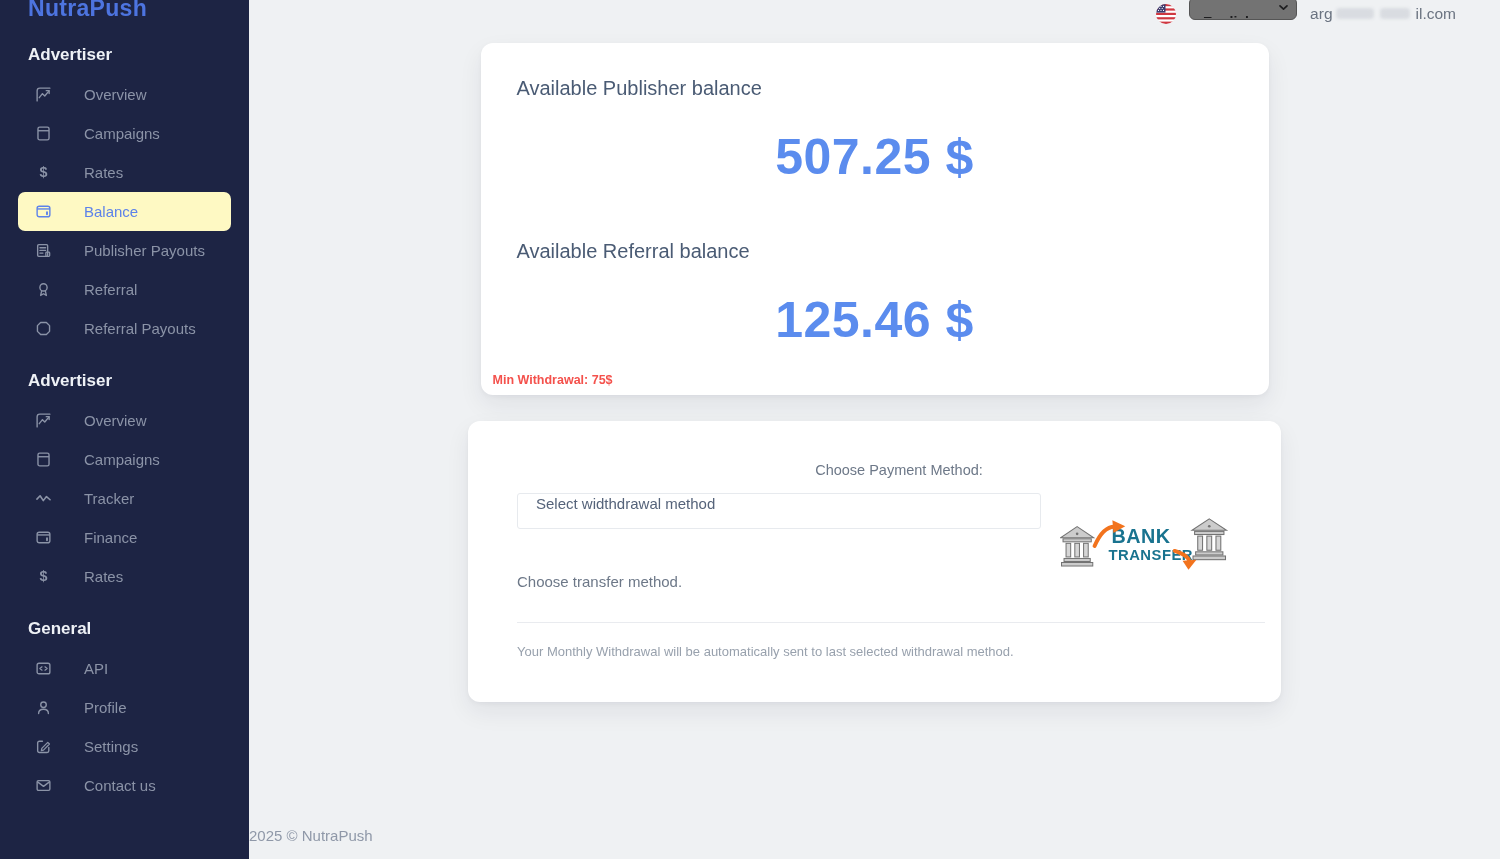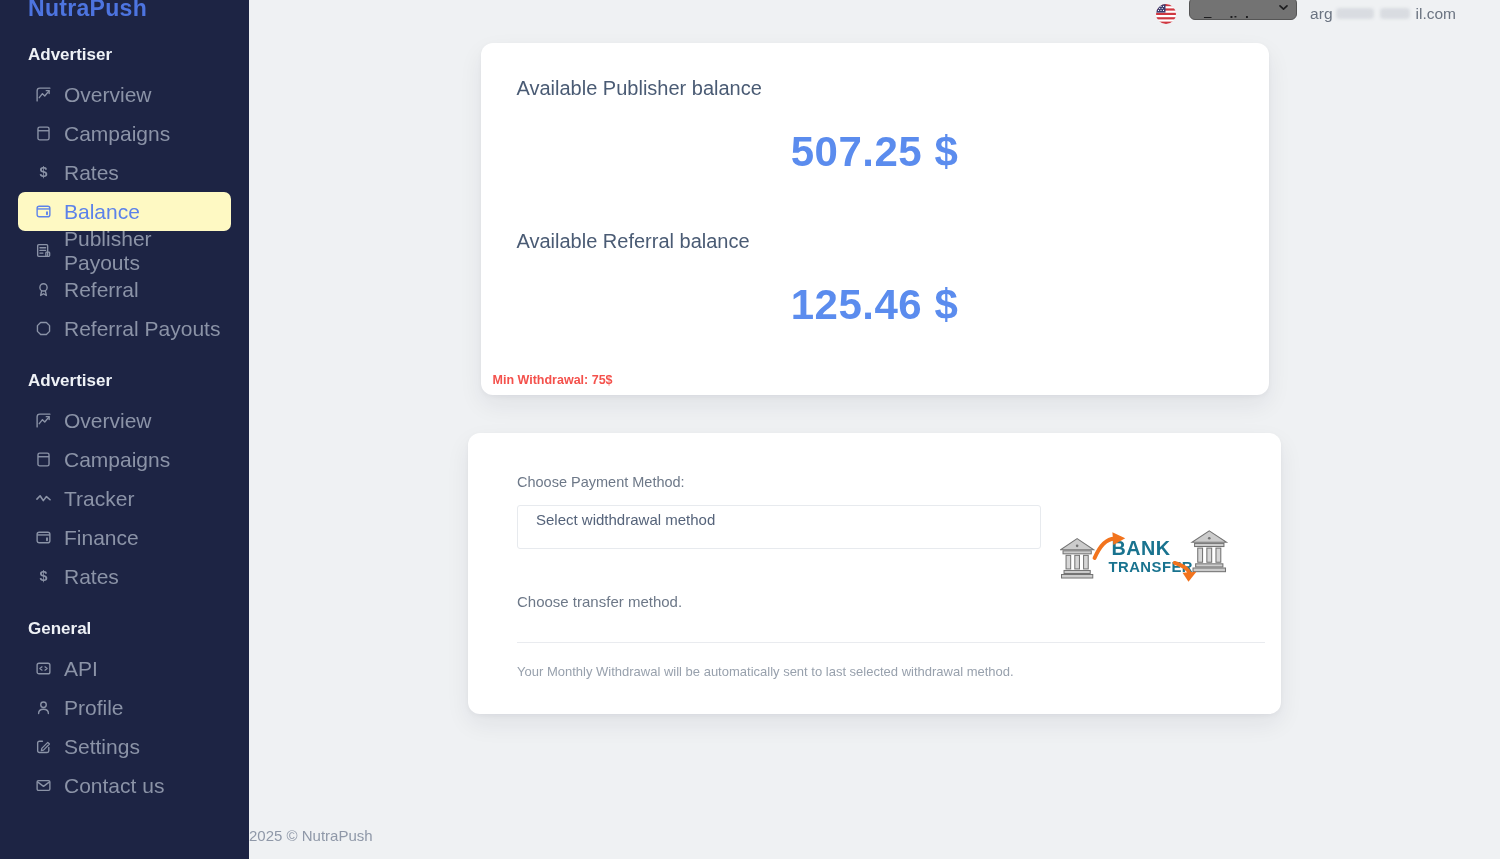--- a/index.html
+++ b/index.html
@@ -22,23 +22,23 @@
     color:#4d74e0; font-size:23px; font-weight:bold;
     letter-spacing:.3px; padding-left:10px; margin-top:-5px;
     cursor:pointer;
   }
   .section-title {
     color:#eef1f6; font-size:17px; font-weight:bold;
     margin:23px 0 10px 10px;
   }
   .nav-item {
     display:flex; align-items:center; height:39px;
-    padding-left:17px; gap:12px;
+    padding-left:17px; gap:32px;
     border-radius:7px; color:#8b93a7;
-    font-size:21px; cursor:pointer;
+    font-size:15px; cursor:pointer;
   }
   .nav-item.active { background:#fef9c3; color:#5c82ea; }
   .nav-icon { width:17px; height:17px; display:flex; }
   .nav-icon svg { width:17px; height:17px; }
 
   
   .main { flex:1; display:flex; flex-direction:column; height:859px; }
 
   .topbar {
     display:flex; align-items:center; justify-content:flex-end;
@@ -56,46 +56,46 @@
   .lang-chevron { position:absolute; right:8px; top:5px; pointer-events:none; }
   .email { display:flex; align-items:center; color:#6a7380; font-size:15.5px; }
   .blur-blob {
     display:inline-block; height:11px; border-radius:4px;
     background:#d9dce1; filter:blur(1.6px); margin:0 3px;
   }
   .blur-blob.b1 { width:38px; } .blur-blob.b2 { width:30px; margin-right:6px; }
 
   
   .card {
-    background:#fff; border-radius:12px; margin:16px auto;
+    background:#fff; border-radius:12px; margin:4px auto;
     box-shadow:0 2px 5px rgba(25,32,56,.04), 0 10px 24px rgba(25,32,56,.07);
   }
   .card-balance {
     width:788px; height:352px; margin-top:17px;
     position:relative; padding:34px 36px;
   }
   .balance-label { font-size:20px; color:#4a5b74; }
   .balance-label.second { margin-top:54px; }
   .balance-amount {
-    text-align:center; font-size:42px; font-weight:800;
+    text-align:center; font-size:50px; font-weight:800;
     color:#5b8cee; margin-top:28px; letter-spacing:.5px;
   }
   .min-withdrawal {
     position:absolute; left:12px; bottom:8px;
     color:#f4514c; font-size:12.5px; font-weight:bold;
   }
 
   .card-withdraw {
     width:813px; height:281px; margin-top:22px;
     position:relative; padding:41px 0 0 49px;
   }
-  .field-label { font-size:14.5px; color:#6d7888; }
+  .field-label { font-size:14.5px; color:#6d7888;text-align:center; }
   .method-select {
     appearance:none; -webkit-appearance:none;
-    display:block; margin-top:15px; width:524px; height:44px;
+    display:block; margin-top:15px; width:524px; height:36px;
     border:1px solid #e7eaee; border-radius:3px; background:#fff;
     color:#55637a; font-size:15px; padding:0 14px 16px 18px;
     font-family:"Liberation Sans",sans-serif; cursor:pointer;
   }
   .transfer-label { margin-top:44px; font-size:15px; color:#6d7888; }
   .bank-logo { position:absolute; right:51px; top:95px; width:170px; height:54px; cursor:pointer; }
   .divider { border:none; border-top:1px solid #e9ebef; margin:32px 16px 0 0; }
   .note { margin-top:21px; font-size:13px; color:#98a1ad; }
 
   .footer {

